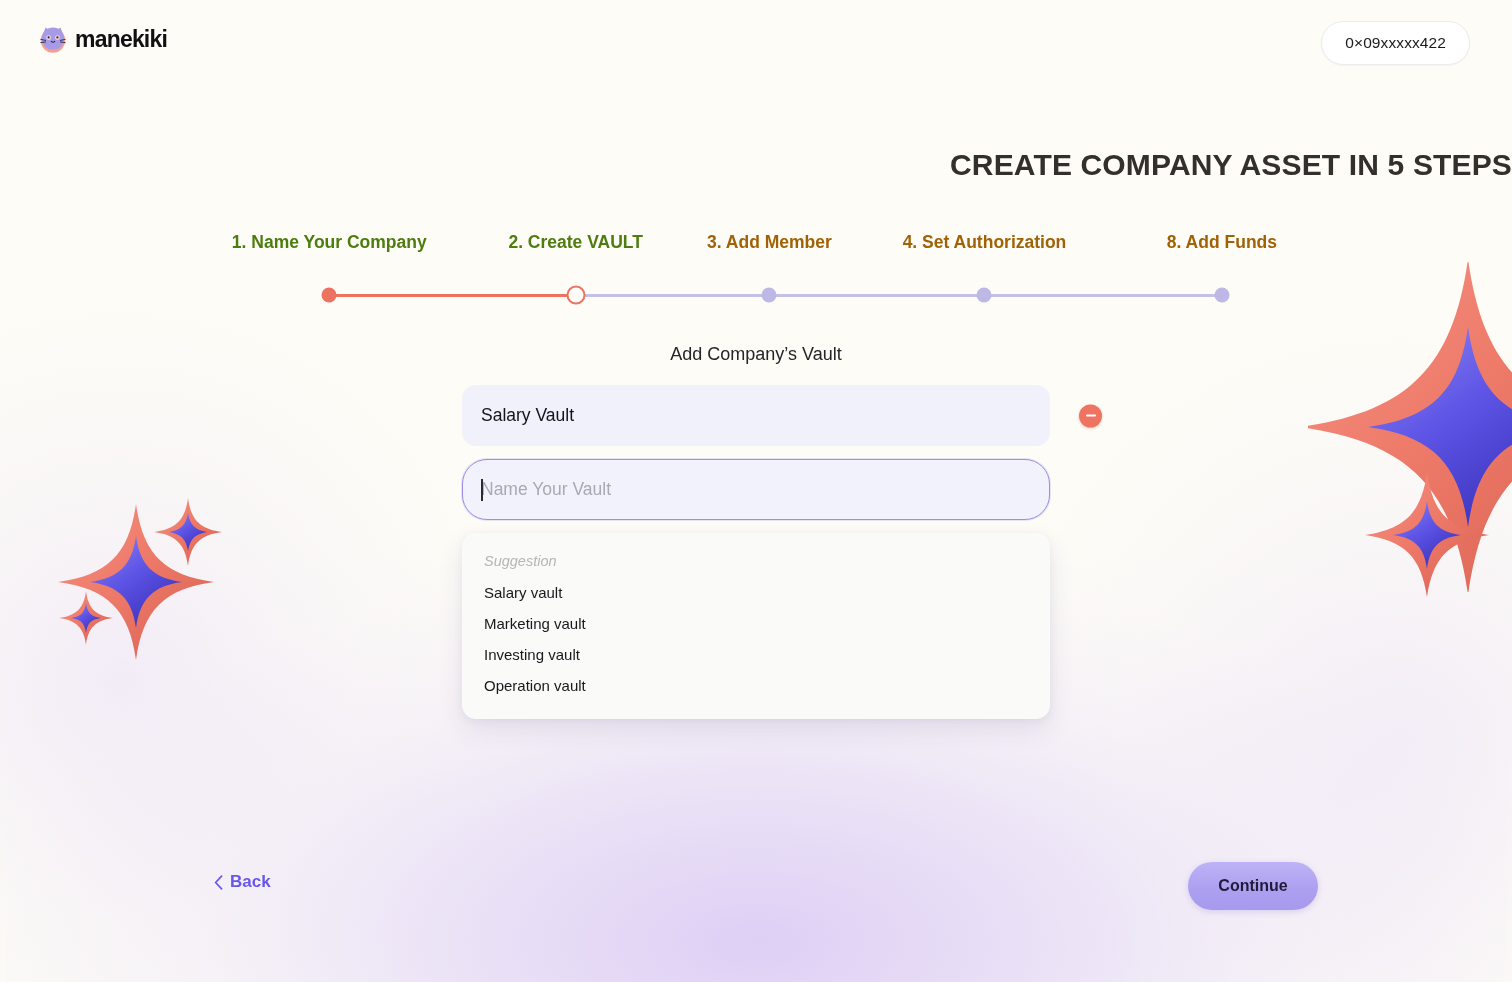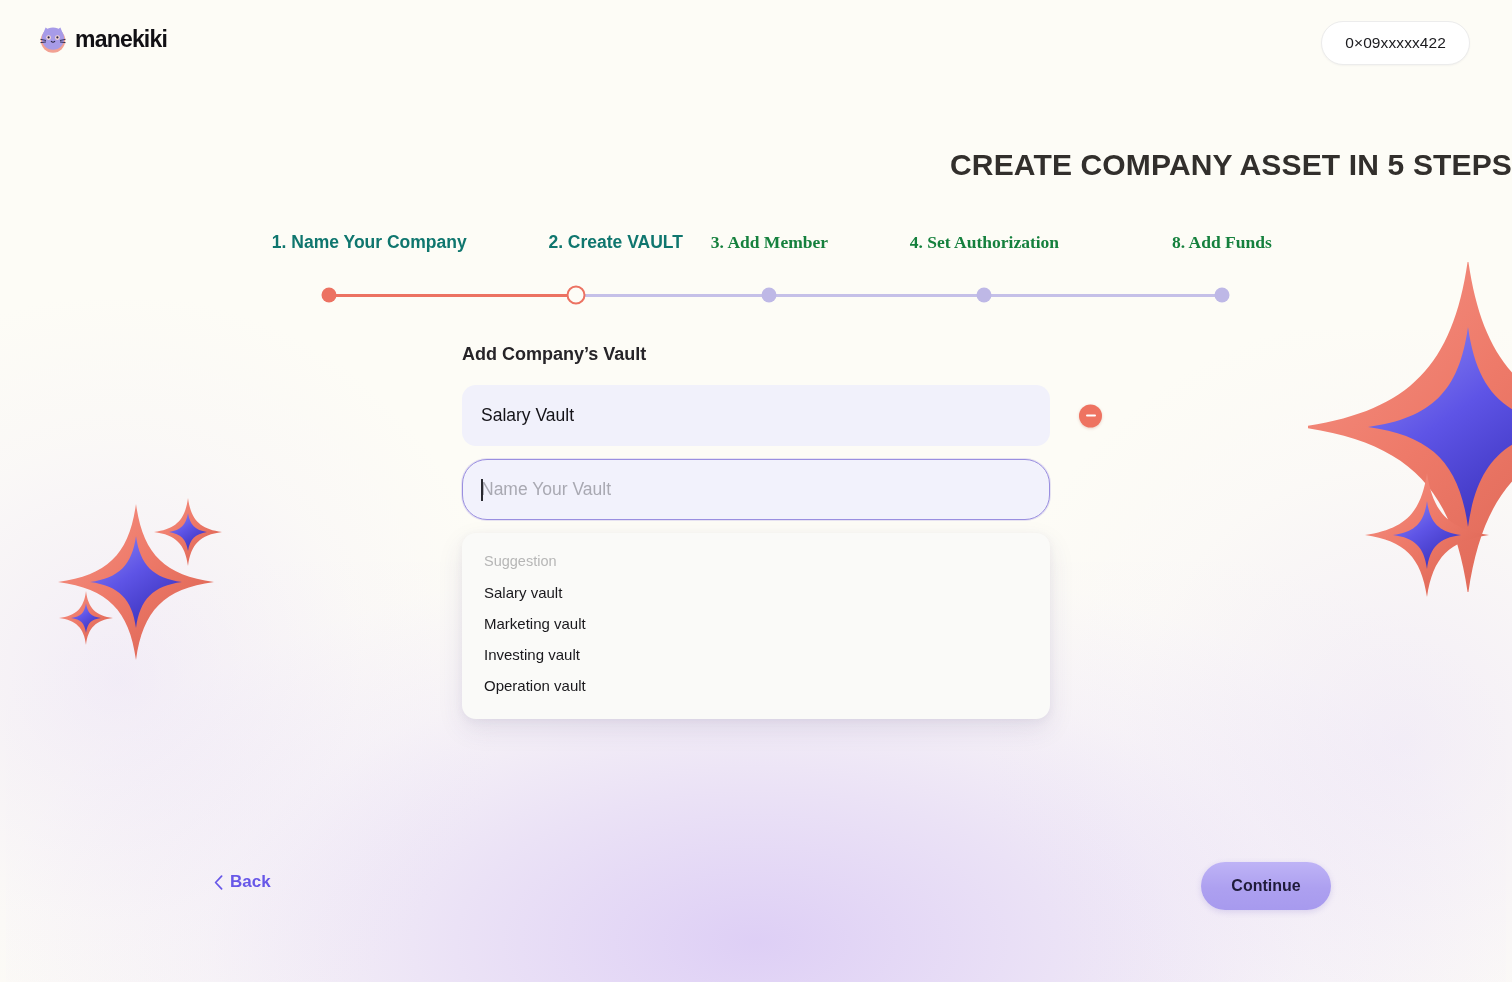--- a/index.html
+++ b/index.html
@@ -130,22 +130,22 @@
   .step-label {
     position: absolute;
     top: 0;
     font-size: 17.5px;
     font-weight: 700;
     white-space: nowrap;
     transform: translateX(-50%);
     cursor: pointer;
   }
   .step-label.done,
-  .step-label.current { color: #0f766e; margin-left: 40px; }
-  .step-label.todo    { color: #15803d; font-family: Liberation Serif, serif; }
+  .step-label.current { color: #4d7c0f; }
+  .step-label.todo    { color: #a16207; }
 
   #stepper-track {
     position: relative;
     margin-top: 26px;
     height: 22px;
   }
   .track-seg {
     position: absolute;
     top: 10px;
     height: 3px;
@@ -178,23 +178,23 @@
   
   #vault-form {
     position: absolute;
     top: 344px;
     left: 50%;
     transform: translateX(-50%);
     width: 588px;
     z-index: 4;
   }
   #form-heading {
-    text-align: left;
+    text-align: center;
     font-size: 18px;
-    font-weight: 700;
+    font-weight: 400;
     color: #262428;
     margin-bottom: 20px;
   }
 
   .vault-row {
     position: relative;
     margin-bottom: 13px;
   }
   .vault-input {
     width: 100%;
@@ -256,20 +256,21 @@
     background: #FAFAF8;
     border-radius: 14px;
     padding: 20px 0 18px 0;
     box-shadow: 0 10px 26px rgba(60,45,110,0.10),
                 0 2px 8px rgba(60,45,110,0.05);
   }
   #suggestion-title {
     padding: 0 22px 8px 22px;
     font-size: 14.5px;
     color: #B6B6B6;
+    font-style: italic;
   }
   .suggestion-item {
     padding: 7px 22px;
     font-size: 15px;
     color: #19181C;
     cursor: pointer;
   }
 
   
   #back-button {
@@ -286,21 +287,21 @@
     font-size: 17px;
     font-weight: 700;
     color: #6757E8;
     cursor: pointer;
     z-index: 4;
   }
   #back-chevron-icon { display: block; }
 
   #continue-button {
     position: absolute;
-    right: 181px;
+    right: 194px;
     top: 862px;
     width: 130px;
     height: 48px;
     border: none;
     border-radius: 999px;
     background: linear-gradient(180deg, #BEB3F6 0%, #ADA0F0 55%, #A79AEE 100%);
     font-family: "Liberation Sans", sans-serif;
     font-size: 16px;
     font-weight: 700;
     color: #1F1B3A;

